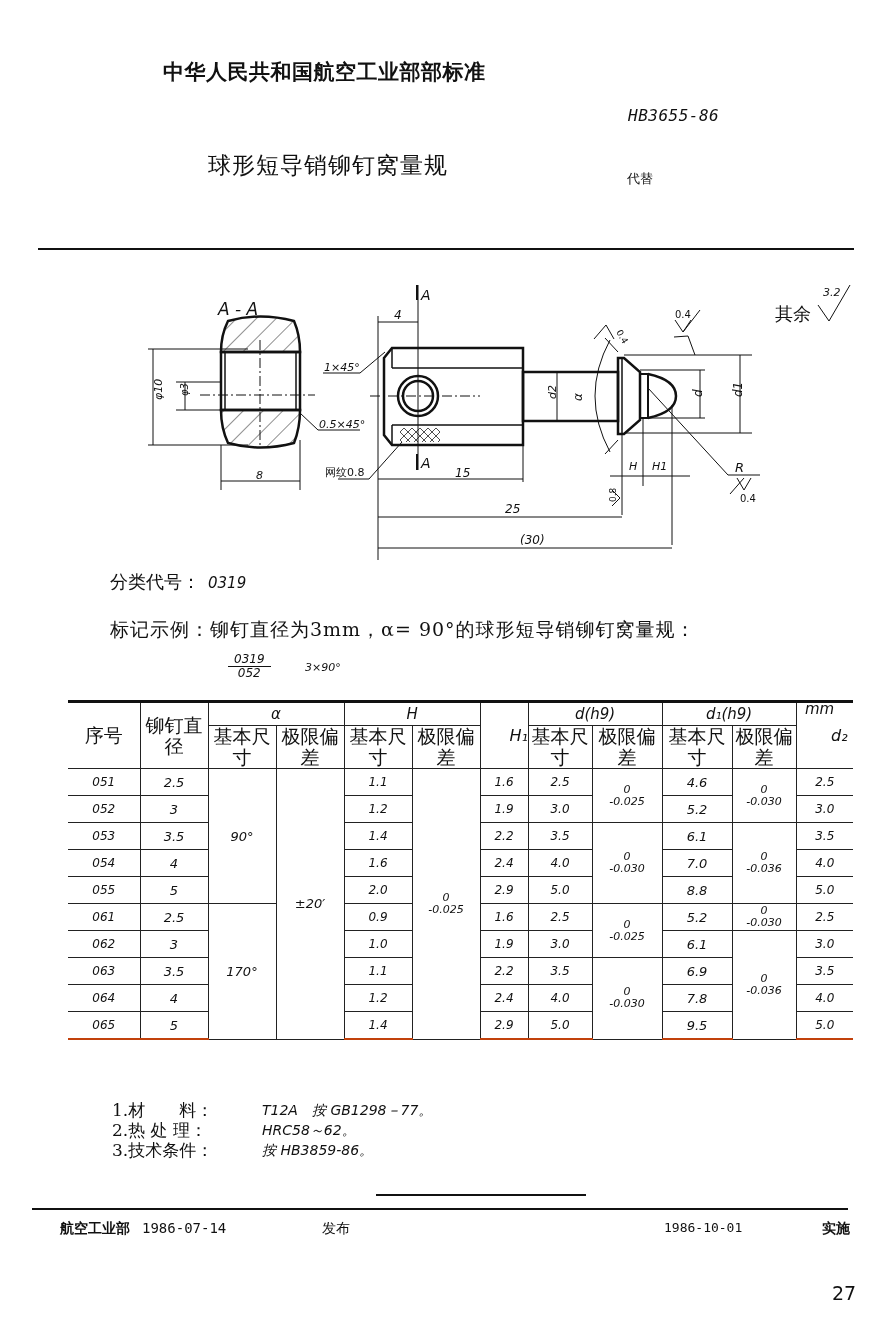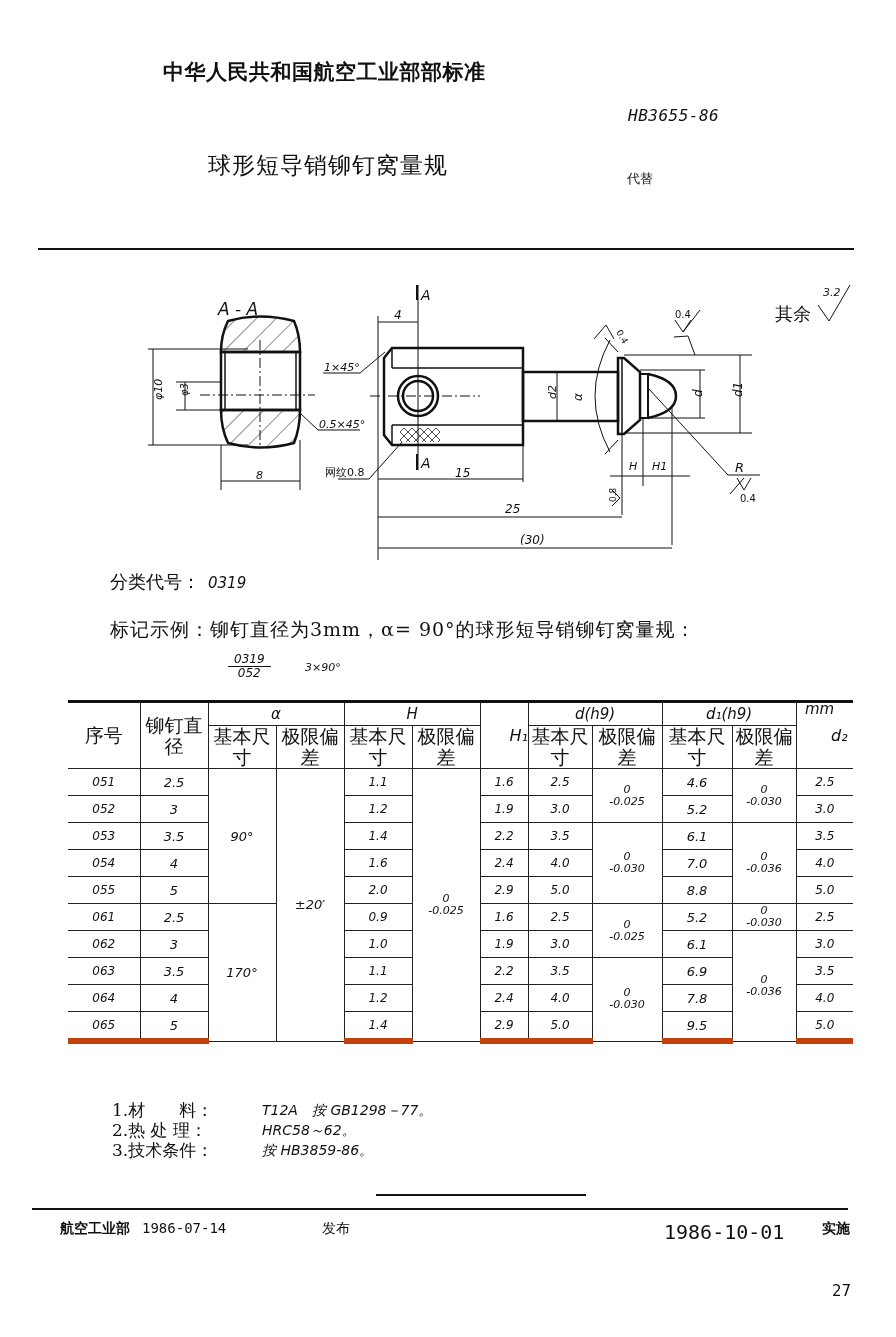--- a/index.html
+++ b/index.html
@@ -19,41 +19,41 @@
   .frac .top { border-bottom:1px solid #111; padding:0 6px; line-height:13px; }
   .frac .bot { line-height:13px; }
   .frac-right { left:305px; top:661px; font-size:11px; font-style:italic; }
   .unit { left:805px; top:672px; font-size:15px; font-style:italic;margin-top:28px; }
   
   .tbl { left:68px; top:700px; width:785px; border-collapse:collapse; }
   table.spec { border-collapse:collapse; width:785px; table-layout:fixed; }
   table.spec td, table.spec th { border:1px solid #222; text-align:center; vertical-align:middle;
         font-weight:normal; padding:0; }
   table.spec thead tr:first-child th { border-top:3px solid #111; }
-  table.spec tbody tr:last-child td { border-bottom:6px solid #c2410c; }
+  table.spec tbody tr:last-child td { border-bottom:2px solid #c2410c; }
   table.spec tr > *:first-child { border-left:none; }
   table.spec tr > *:last-child { border-right:none; }
   table.spec th { font-size:19px; font-family:"DejaVu Serif", serif; line-height:21px; }
   table.spec th.grp { font-size:15px; font-style:italic; height:22px; font-family:"DejaVu Sans", sans-serif;}
   table.spec th.sym { font-style:italic; font-family:"DejaVu Sans", sans-serif; font-size:16px;padding-left:29px;}
   table.spec td { font-size:12px; font-style:italic; height:26px; font-family:"DejaVu Sans", sans-serif; }
   table.spec td.tol { font-size:11px; line-height:12px; }
   table.spec td.big { font-size:13px; }
   .notes { left:112px; top:1100px; font-size:17px; font-family:"DejaVu Serif", serif; line-height:20px; }
   .notes .row { display:flex; }
   .notes .lbl { width:150px; }
   .notes .val { font-style:italic; font-family:"DejaVu Sans", sans-serif; font-size:14px; }
   .notes-rule { left:376px; top:1194px; width:210px; height:2px; background:#111; }
   .rule-bottom { left:32px; top:1208px; width:816px; height:2px; background:#111; }
   .foot-left { left:60px; top:1220px; font-size:14px; font-weight:bold; }
   .foot-left .d { font-weight:normal; font-family:"DejaVu Sans Mono", monospace; margin-left:12px; }
   .foot-pub { left:322px; top:1220px; font-size:14px; font-weight:normal; }
-  .foot-date2 { left:664px; top:1220px; font-size:20px; font-family:"DejaVu Sans Mono", monospace; }
+  .foot-date2 { left:664px; top:1220px; font-size:13px; font-family:"DejaVu Sans Mono", monospace; }
   .foot-impl { left:822px; top:1220px; font-size:14px; font-weight:bold; }
-  .page { left:832px; top:1282px; font-size:15px; }
+  .page { left:832px; top:1282px; font-size:19px; }
   svg text { font-family:"DejaVu Sans", sans-serif; }
 </style>
 </head>
 <body>
 
 <div class="abs org">中华人民共和国航空工业部部标准</div>
 <div class="abs code">HB3655-86</div>
 <div class="abs title">球形短导销铆钉窝量规</div>
 <div class="abs replace">代替</div>
 <div class="abs rule-top"></div>

